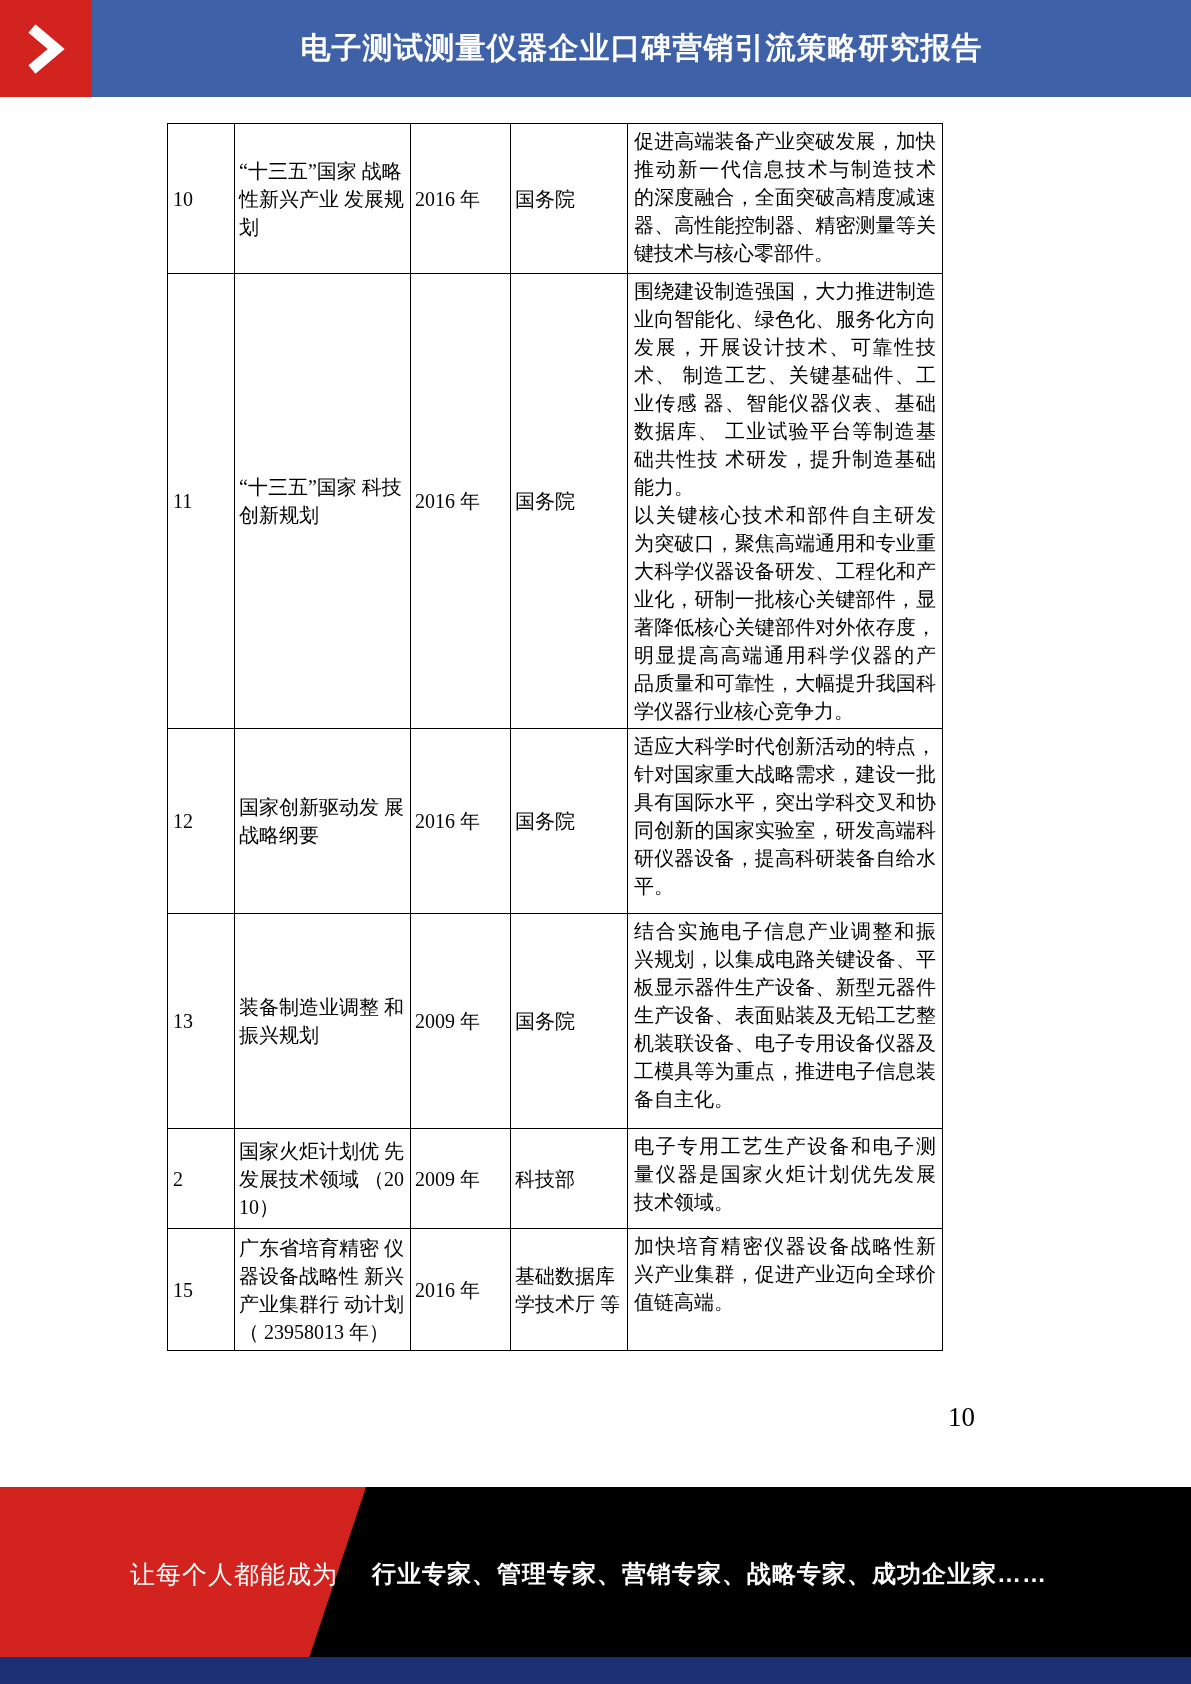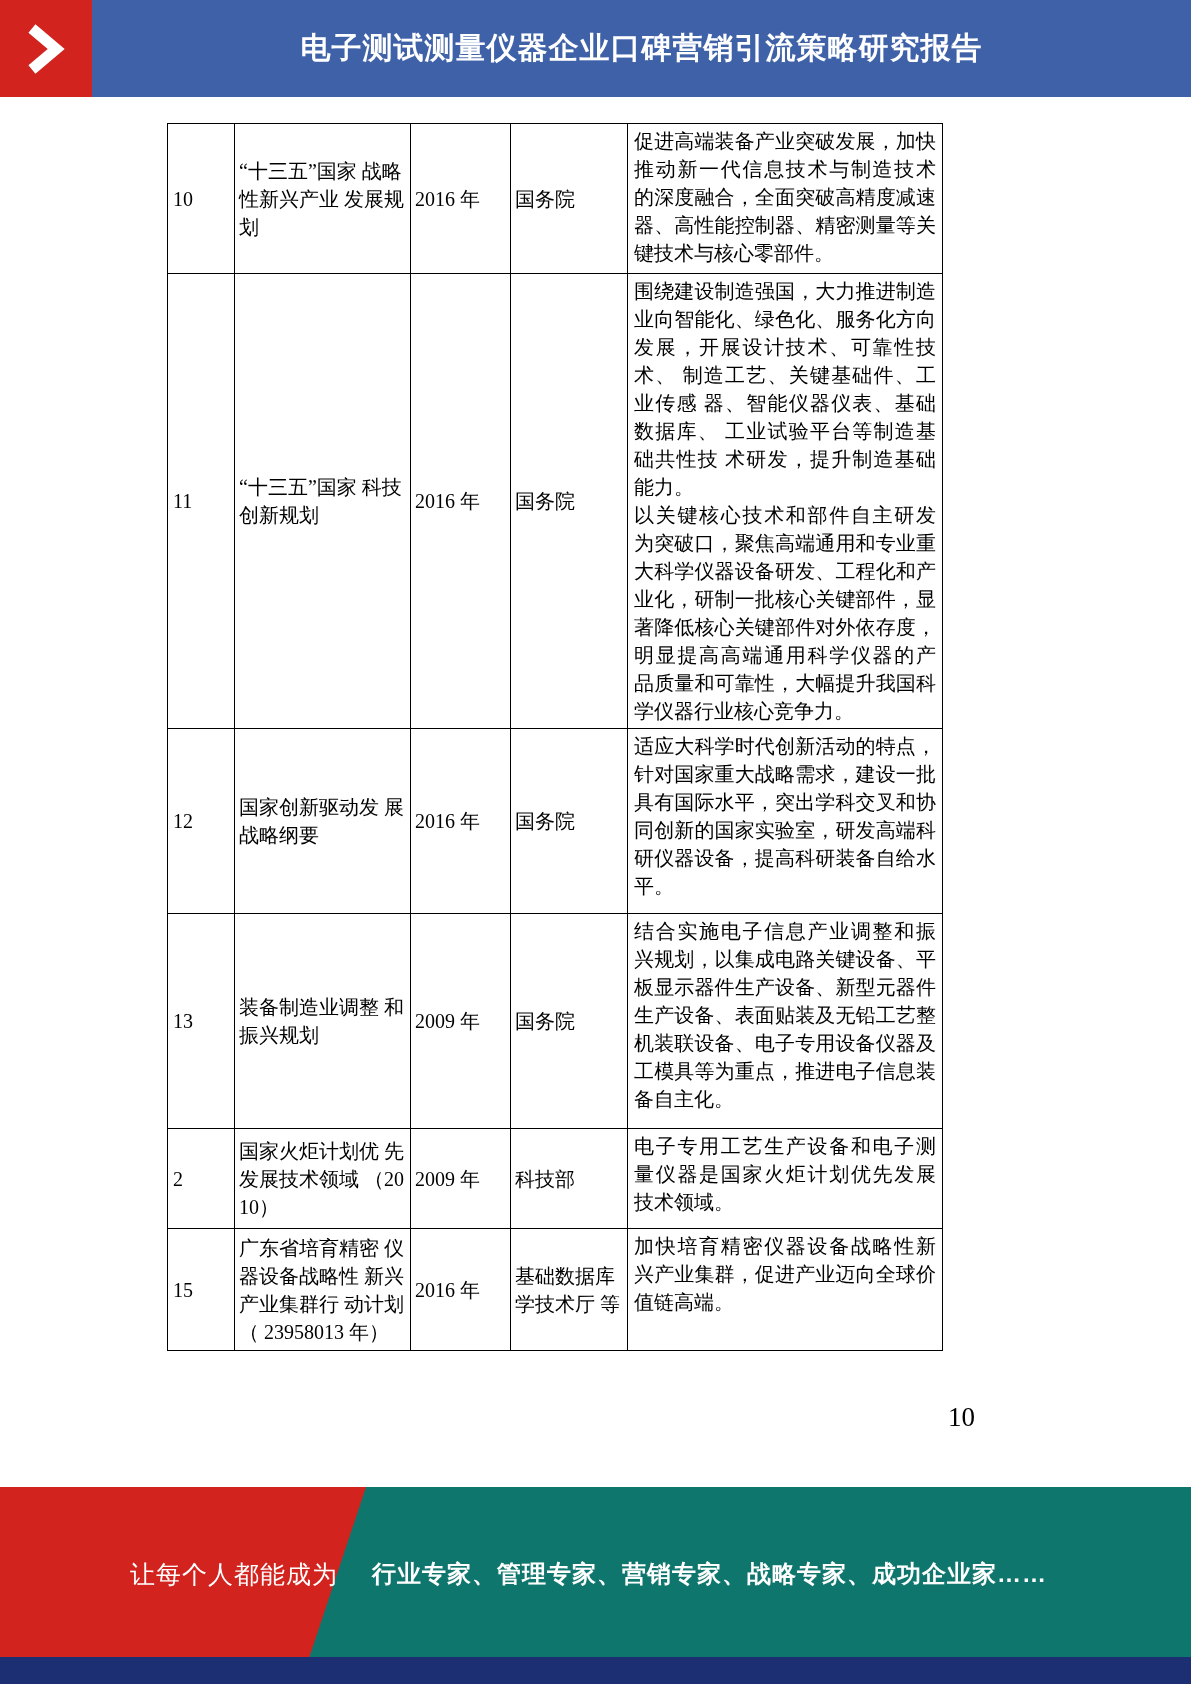--- a/index.html
+++ b/index.html
@@ -119,21 +119,21 @@
     letter-spacing: 1px;
     font-family: "Liberation Sans", sans-serif;
     z-index: 2;
   }
   .footer-blue {
     position: absolute;
     left: 308px;
     top: 0;
     right: 0;
     height: 100%;
-    background: #0f766e;
+    background: #000000;
     clip-path: polygon(58px 0, 100% 0, 100% 100%, 0 100%);
     display: flex;
     align-items: center;
     padding-left: 64px;
   }
   .footer-right-text {
     color: #ffffff;
     font-size: 24px;
     font-weight: bold;
     letter-spacing: 1px;

